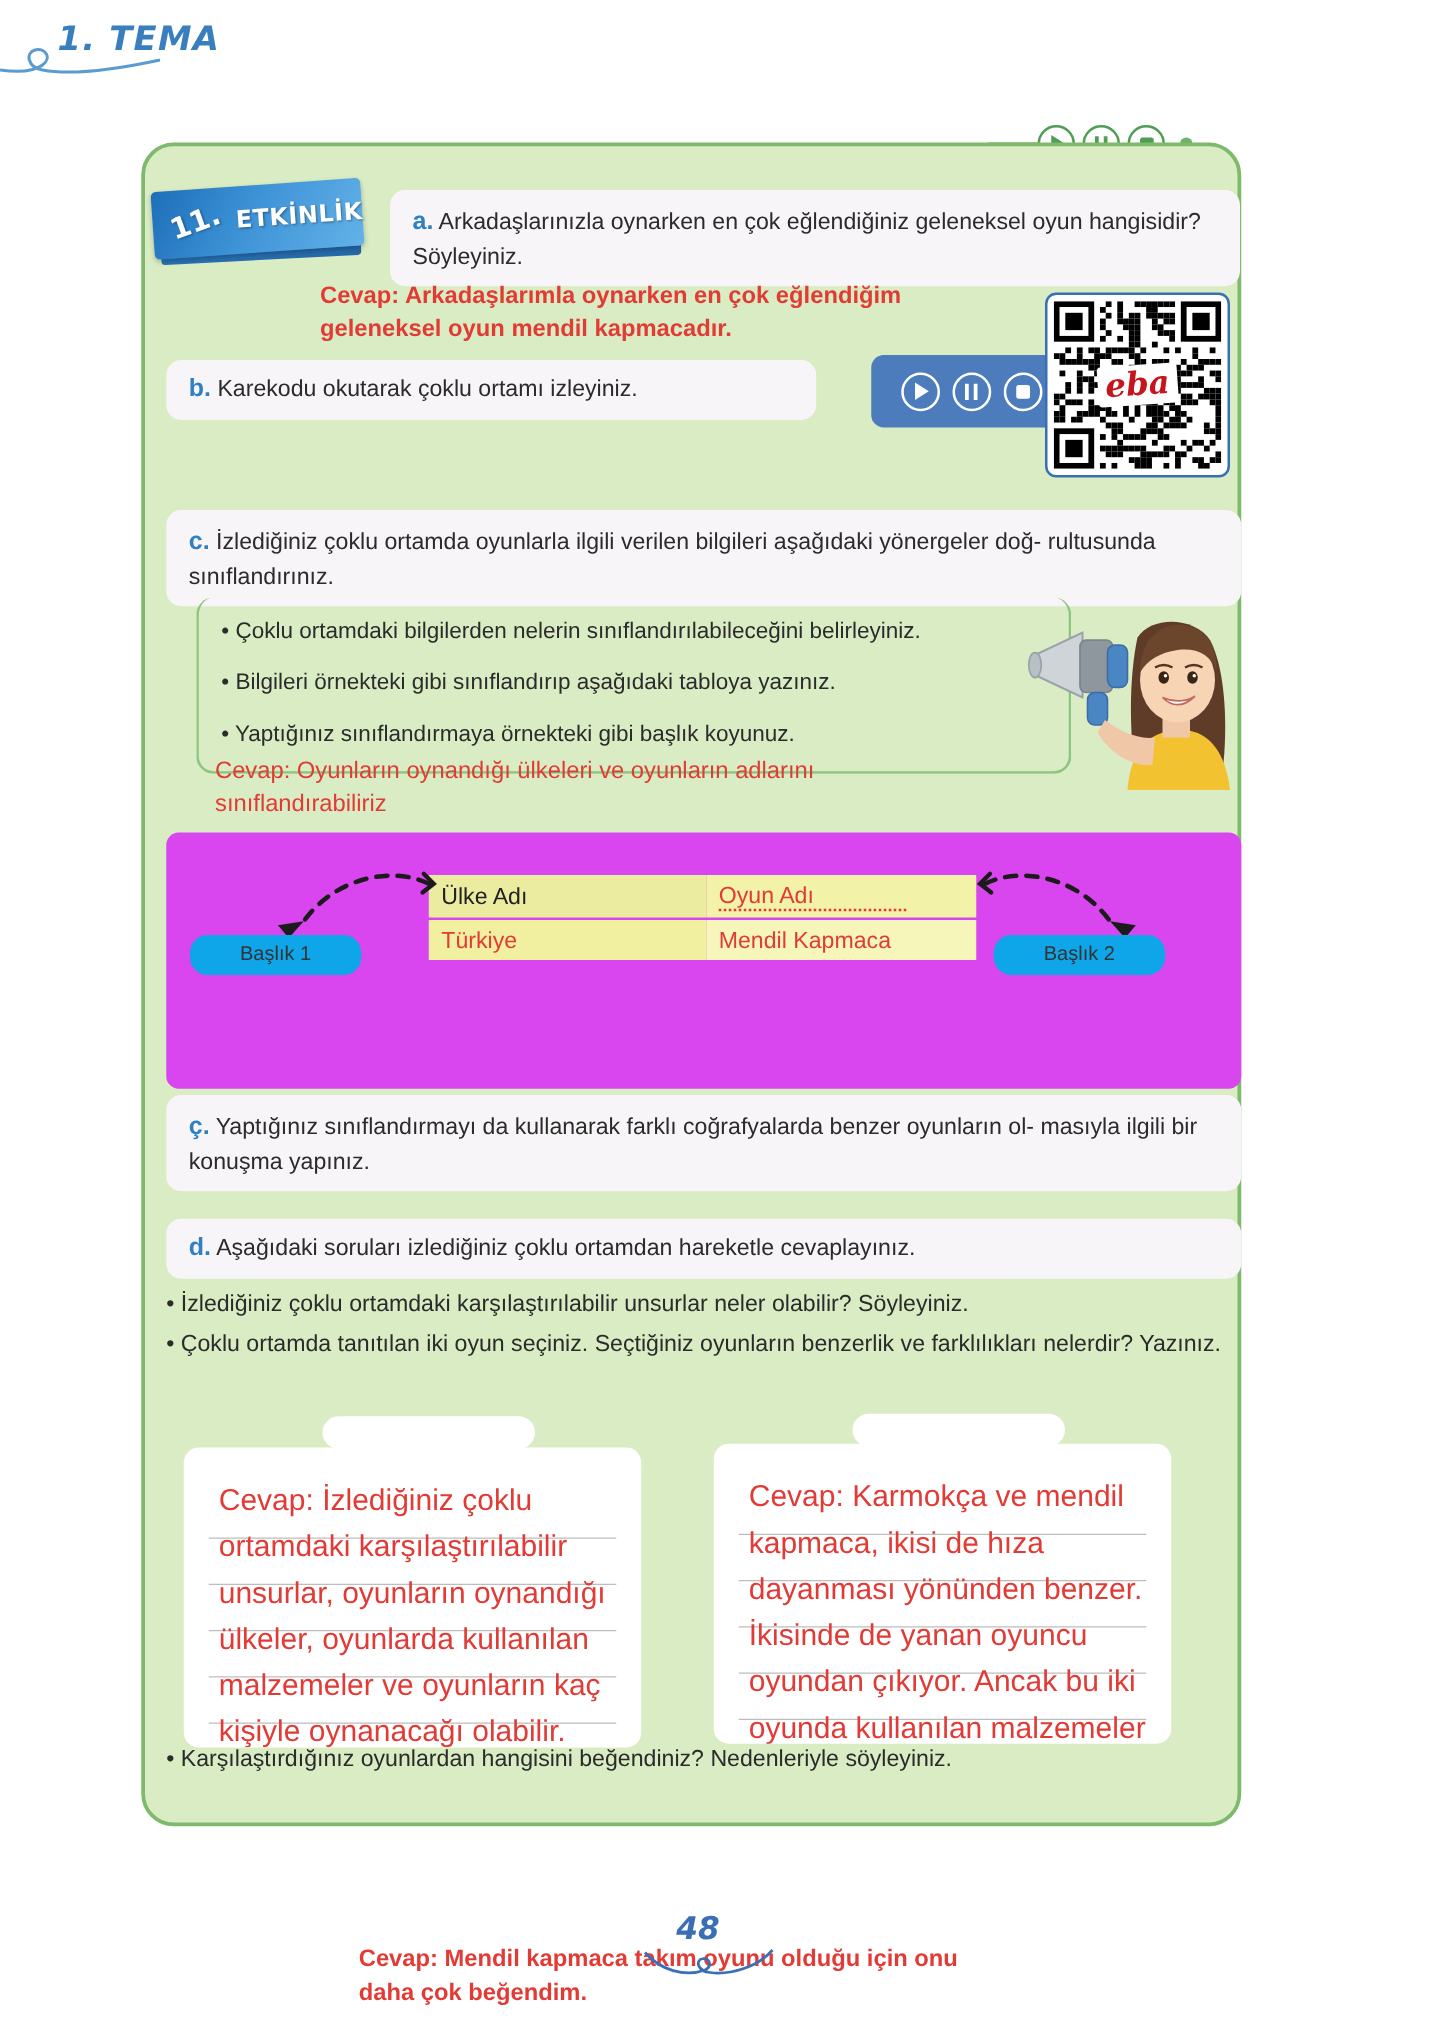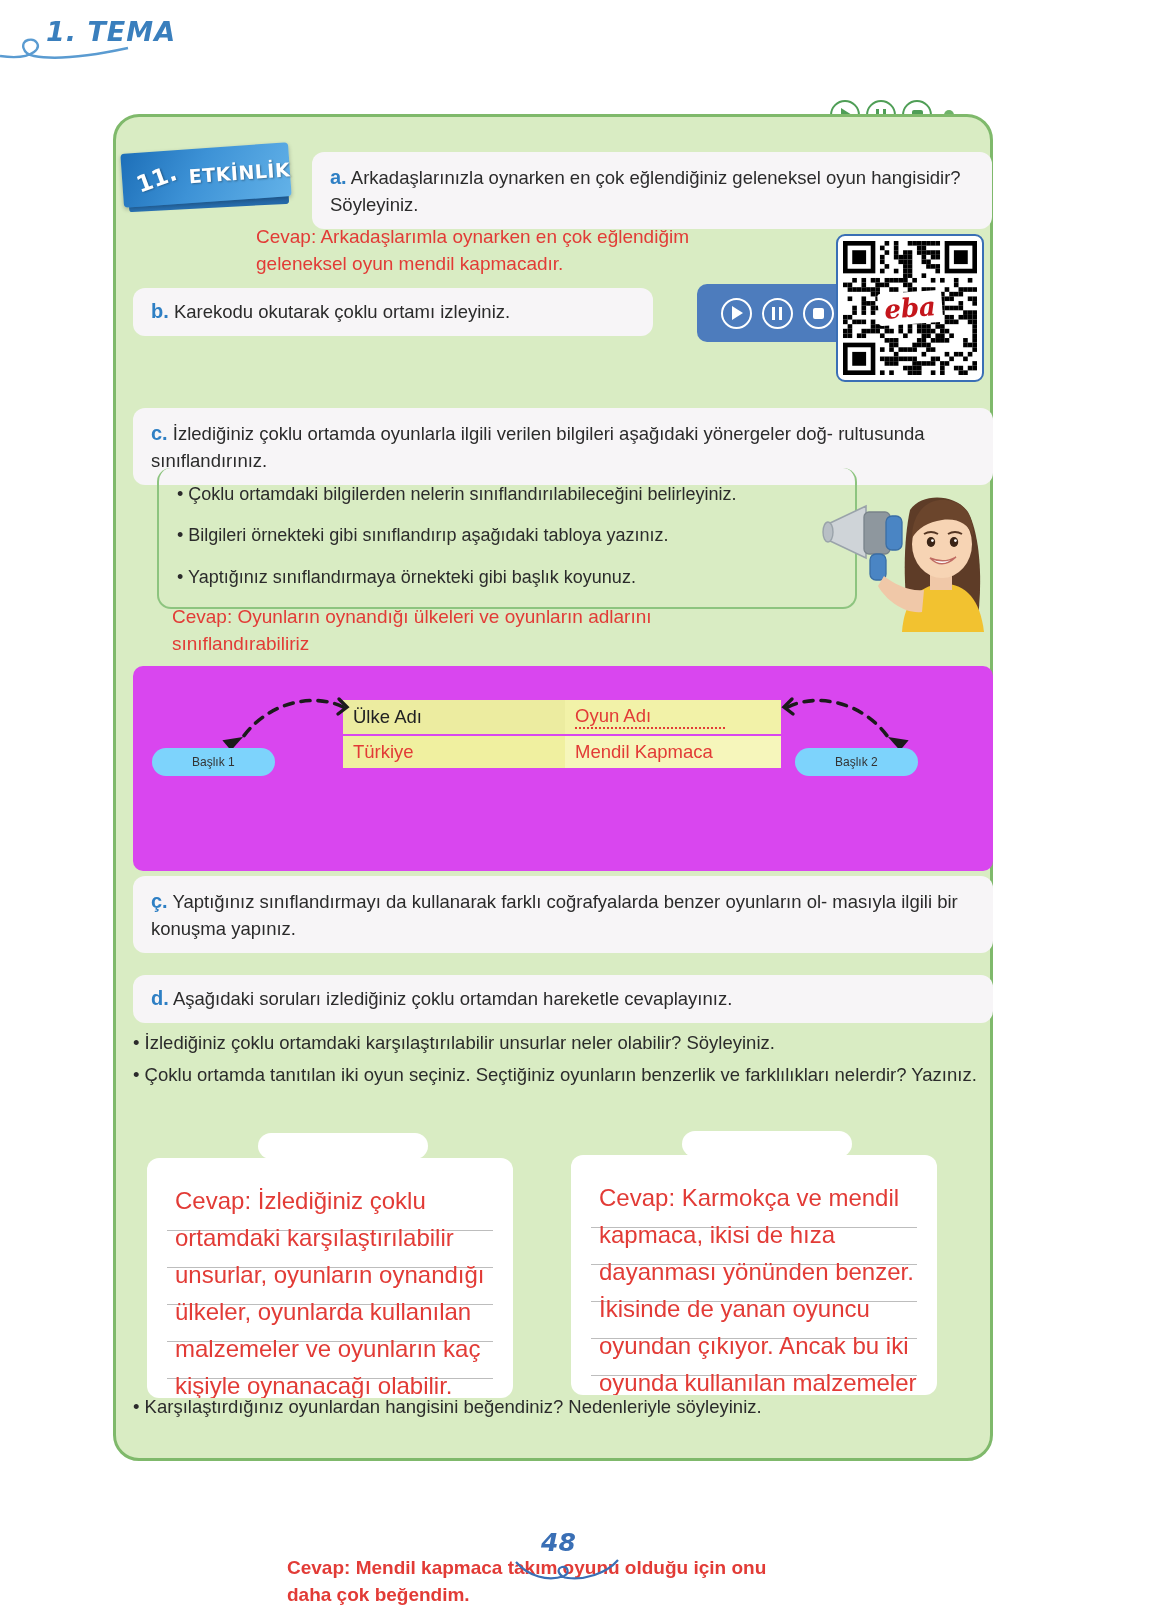--- a/index.html
+++ b/index.html
@@ -88,21 +88,21 @@
   #q-d { left:133px; top:975px; width:860px; padding:10px 18px; }
 
   
   .red { color:#e23b36; }
   .hand {
     font-family:"Liberation Sans", sans-serif;
     color:#e23b36;
     font-size:19px;
     line-height:1.42;
   }
-  #ans-a { position:absolute; left:256px; top:224px; width:520px; }
+  #ans-a { position:absolute; left:256px; top:224px; width:520px;font-weight:bold; }
   #ans-c { position:absolute; left:172px; top:604px; width:560px; }
   #ans-final { position:absolute; left:287px; top:1555px; width:520px; font-size:19px;font-weight:bold; }
 
   
   .blue-bar {
     position:absolute; left:697px; top:284px; width:160px; height:58px;
     background:#4d7cbd; border-radius:10px;
     display:flex; align-items:center; justify-content:center; gap:10px;
   }
   .blue-bar::after {
@@ -123,21 +123,21 @@
   .qr-canvas { width:100%; height:100%; position:relative; }
   .eba-logo {
     position:absolute; left:50%; top:50%; transform:translate(-50%,-50%) rotate(-4deg);
     font-family:"DejaVu Serif", serif; font-style:italic; font-weight:700;
     font-size:26px; color:#c4161c; background:#fff; padding:1px 6px; border-radius:3px;
     z-index:3;
   }
 
   
   .sub-panel {
-    position:absolute; left:157px; top:468px; width:700px;
+    position:absolute; left:157px; top:478px; width:700px;
     border:2px solid #8dc47f; border-radius:14px; border-top:none;
     background:transparent;
     padding:14px 18px 18px 18px;
   }
   .bullet-line { font-size:18px; line-height:1.35; margin-bottom:17px; color:#2b2b2b; }
   .bullet-line:last-child { margin-bottom:0; }
 
   .girl {
     position:absolute; left:818px; top:472px; width:180px; height:165px;
   }
@@ -155,24 +155,24 @@
   .c-left { background:#eded85; width:222px; }
   .c-right { background:#f4f4a8; width:216px; }
   .row-body .c-left { background:#f0f0a0; }
   .row-body .c-right { background:#f6f6bb; }
   .hdr .c-left { background:#ececa0; }
   .hdr .c-right { background:#f2f2a8; }
   .dotline { border-bottom:2px dotted #e23b36; display:inline-block; min-width:150px; }
 
   .baslik-pill {
     position:absolute;
-    background:#7dd3fc;
+    background:#0ea5e9;
     border-radius:14px;
     padding:7px 40px;
-    font-size:12px;
+    font-size:16px;
     color:#333;
   }
   #baslik1 { left:152px; top:748px; }
   #baslik2 { left:795px; top:748px; }
 
   .arrow-svg { position:absolute; }
   #arr1 { left:215px; top:693px; }
   #arr2 { left:780px; top:693px; }
 
   

